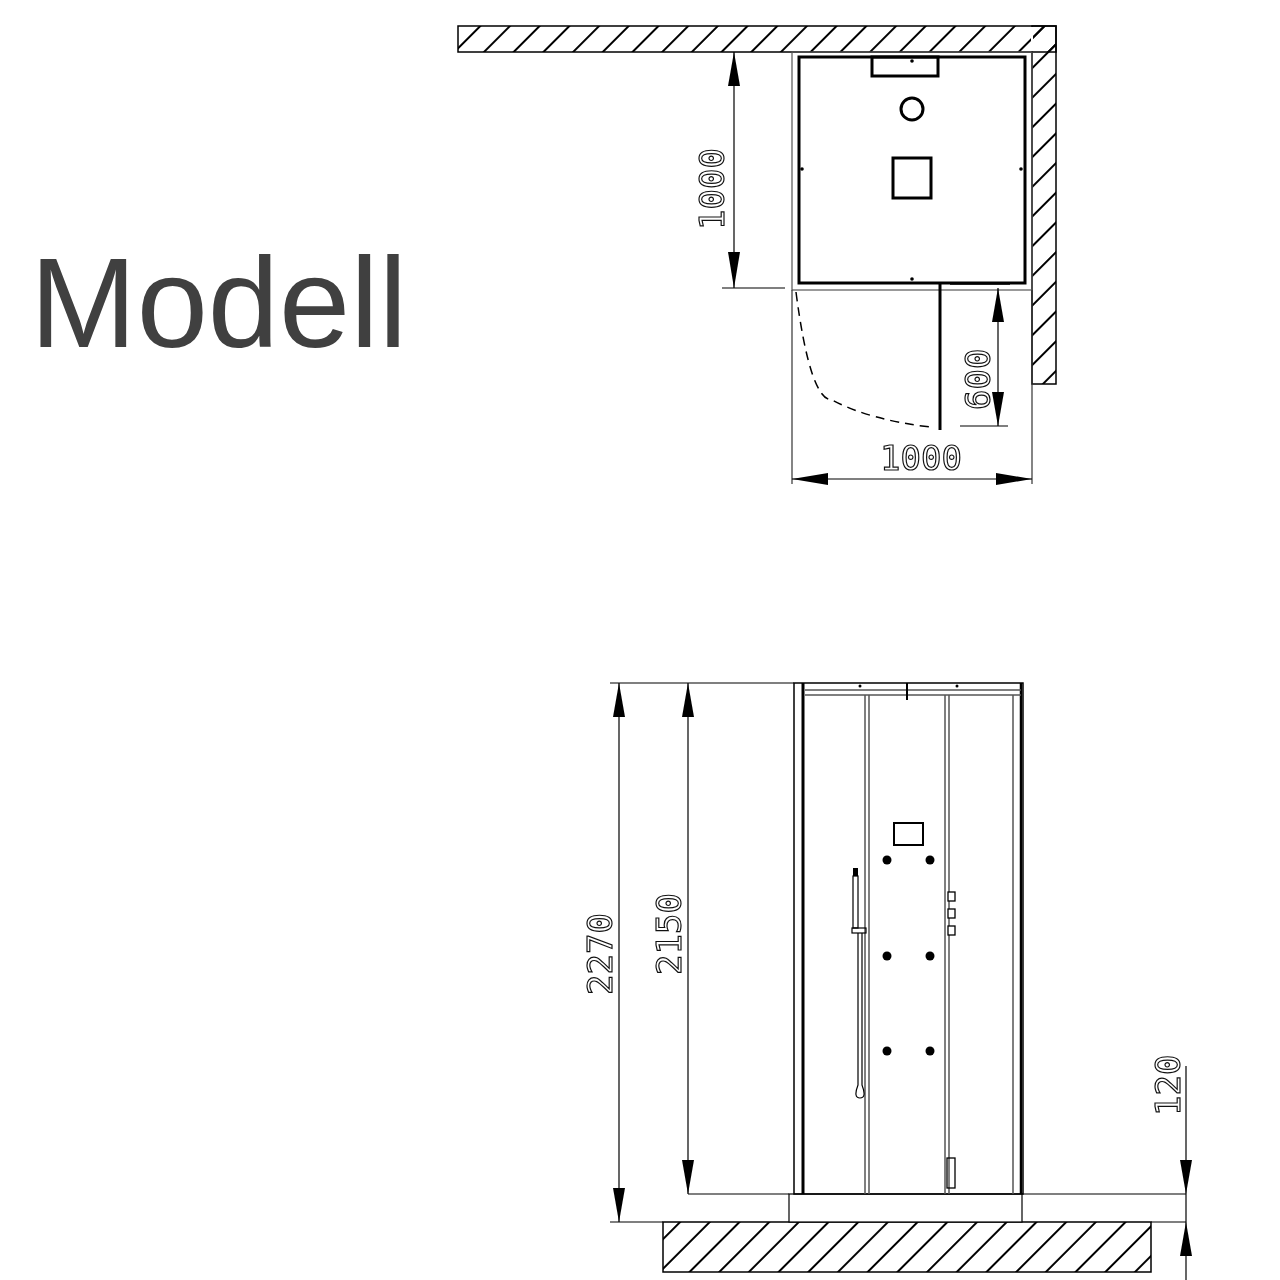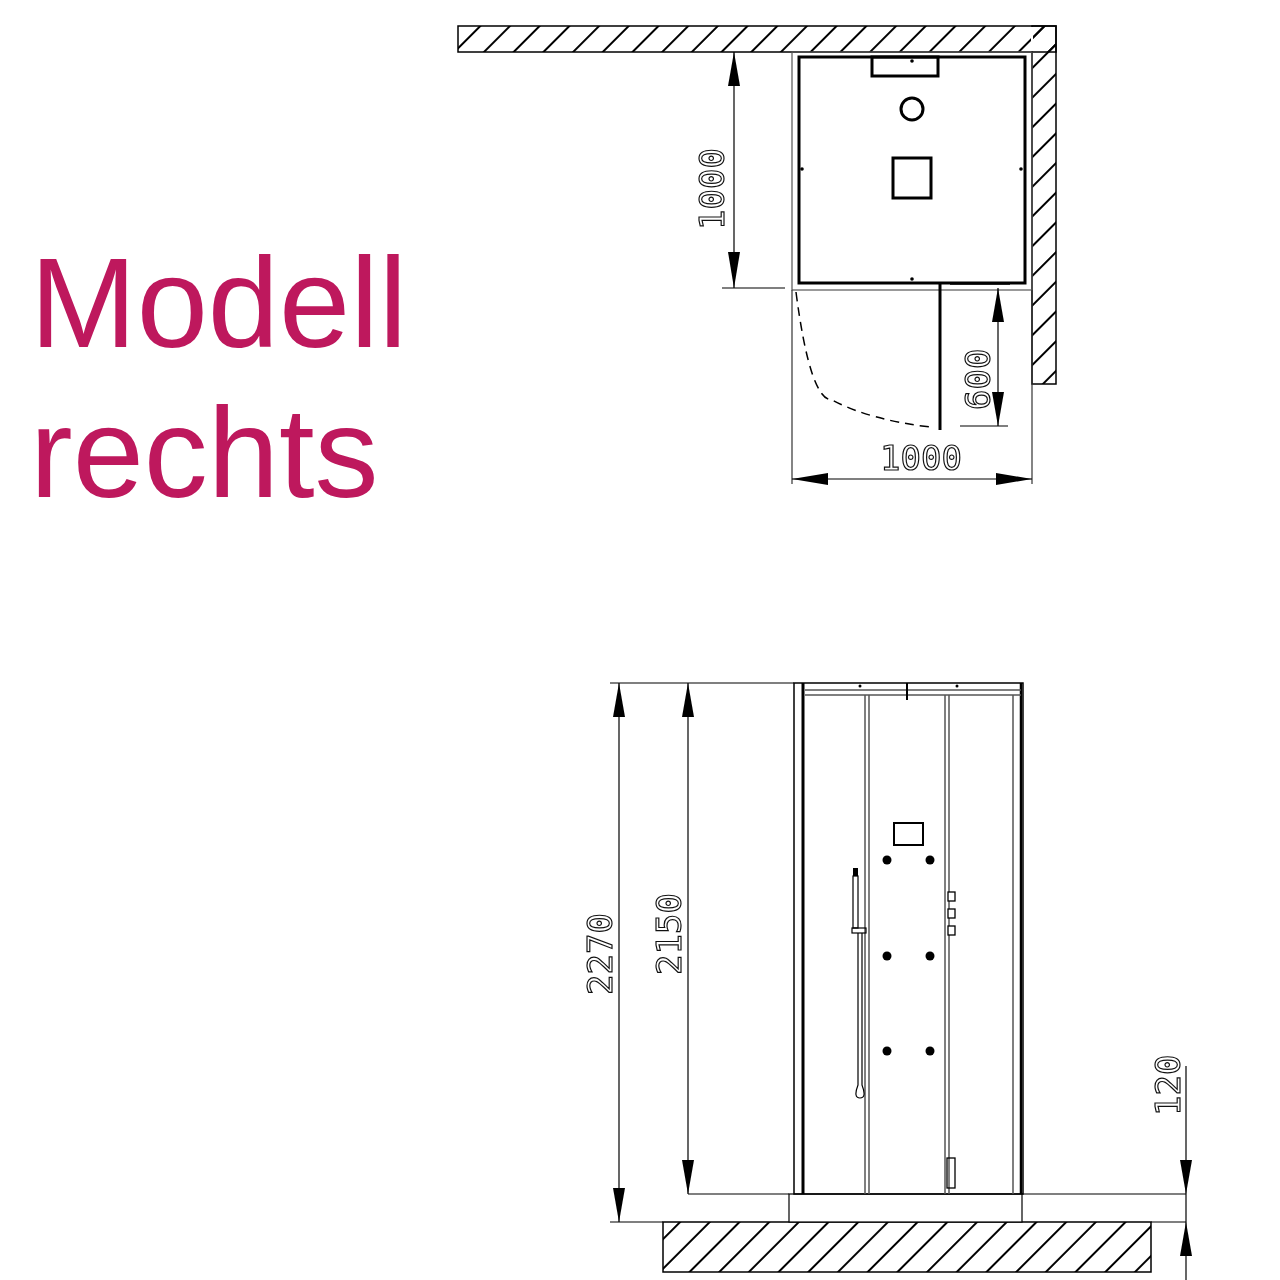--- a/index.html
+++ b/index.html
@@ -1,27 +1,26 @@
 <!DOCTYPE html>
 <html><head>
 <meta charset="utf-8">
 <style>
   html, body { margin: 0; padding: 0; background: #ffffff; }
   body { width: 1280px; height: 1280px; position: relative; overflow: hidden; font-family: "Liberation Sans", sans-serif; }
-  .title { position: absolute; left: 30px; top: 228px; font-size: 128px; line-height: 150px; color: #be185d; font-family: "Liberation Sans", sans-serif; }
+  .title { position: absolute; left: 30px; top: 228px; font-size: 128px; line-height: 150px; color: #404040; font-family: "Liberation Sans", sans-serif; }
   .title div { white-space: nowrap; }
   svg { position: absolute; left: 0; top: 0; }
   .dim { font-family: "DejaVu Sans Mono", monospace; font-size: 34px; fill: #fff; stroke: #111; stroke-width: 1.2; }
 </style>
 </head>
 <body>
 
 <div class="title">
   <div>Modell</div>
-  <div>rechts</div>
 </div>
 
 <svg width="1280" height="1280" viewBox="0 0 1280 1280">
   <defs>
     <pattern id="hatch" patternUnits="userSpaceOnUse" width="21" height="21" patternTransform="rotate(45)">
       <line x1="0" y1="0" x2="0" y2="21" stroke="#000" stroke-width="4"></line>
     </pattern>
     <marker id="arrowEnd" markerWidth="12" markerHeight="36" refX="0" refY="0" orient="auto" viewBox="-6 -36 12 36"></marker>
   </defs>
 

